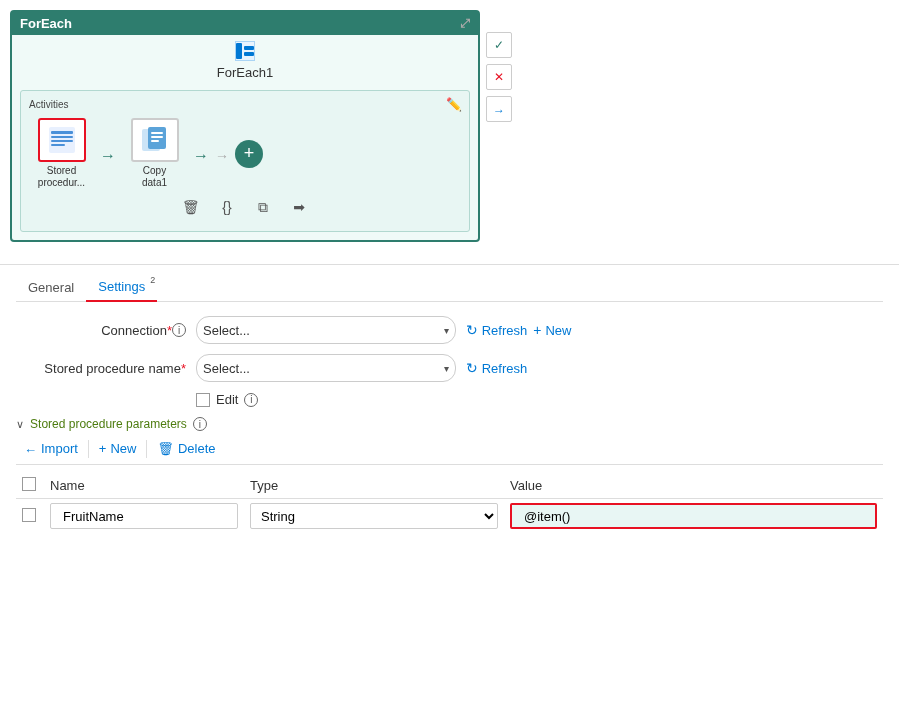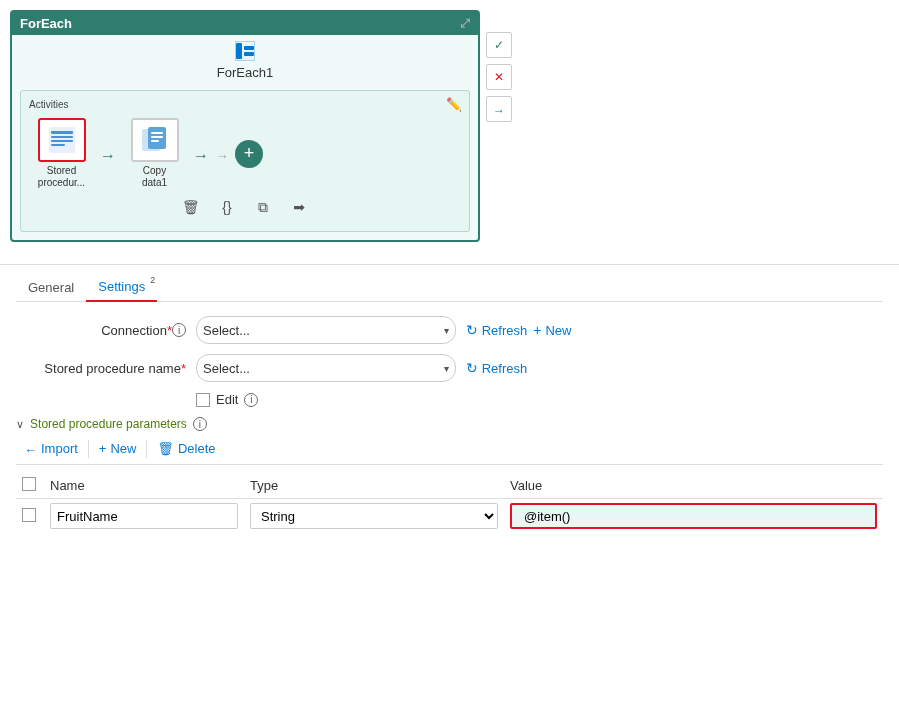--- a/index.html
+++ b/index.html
@@ -379,21 +379,21 @@
 
     .col-check { width: 28px; }
     .col-name { width: 200px; }
     .col-type { width: 260px; }
     .col-value { width: auto; }
 
     .text-input {
       width: 100%;
       height: 26px;
       border: 1px solid #ccc;
-      padding: 0 6px;
+      padding: 0 12px;
       font-size: 13px;
       background: #fff;
       border-radius: 2px;
     }
 
     .select-input {
       width: 100%;
       height: 26px;
       border: 1px solid #ccc;
       padding: 0 6px;

